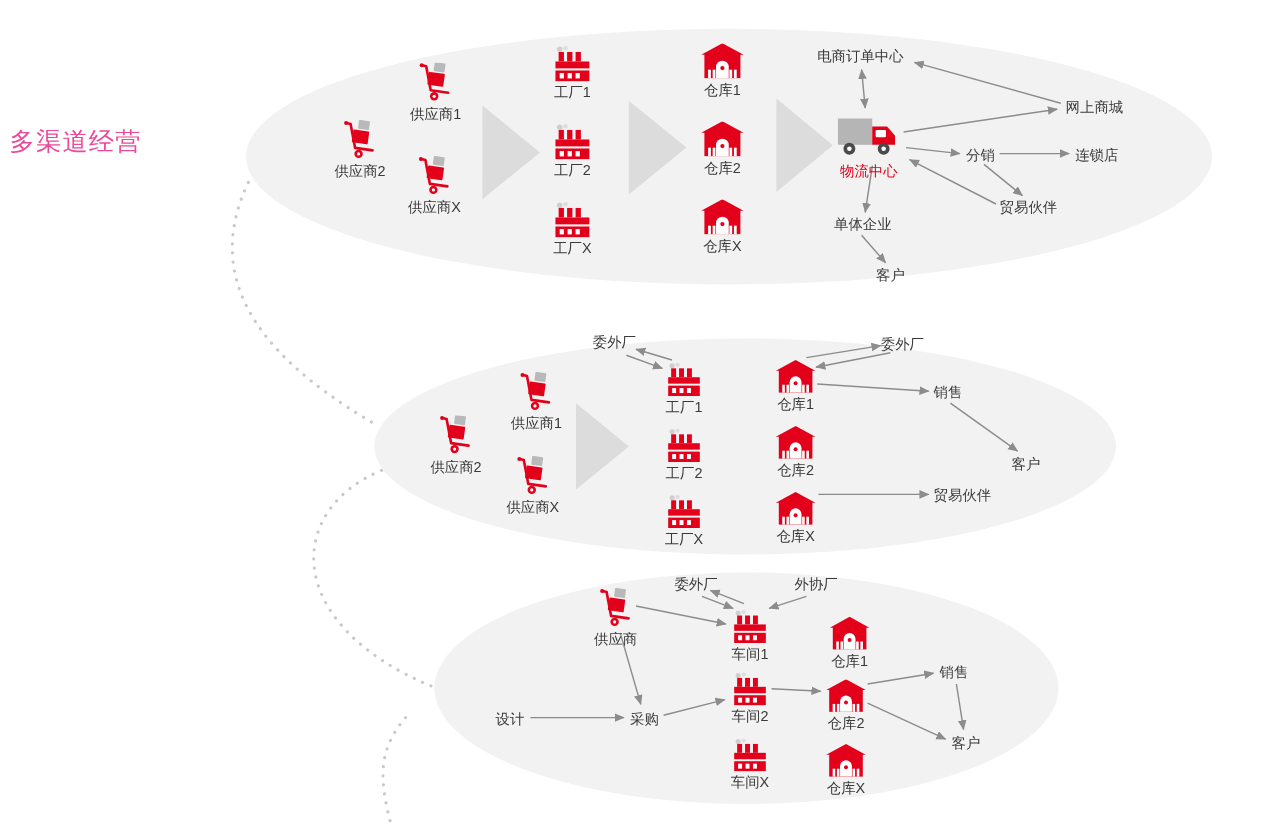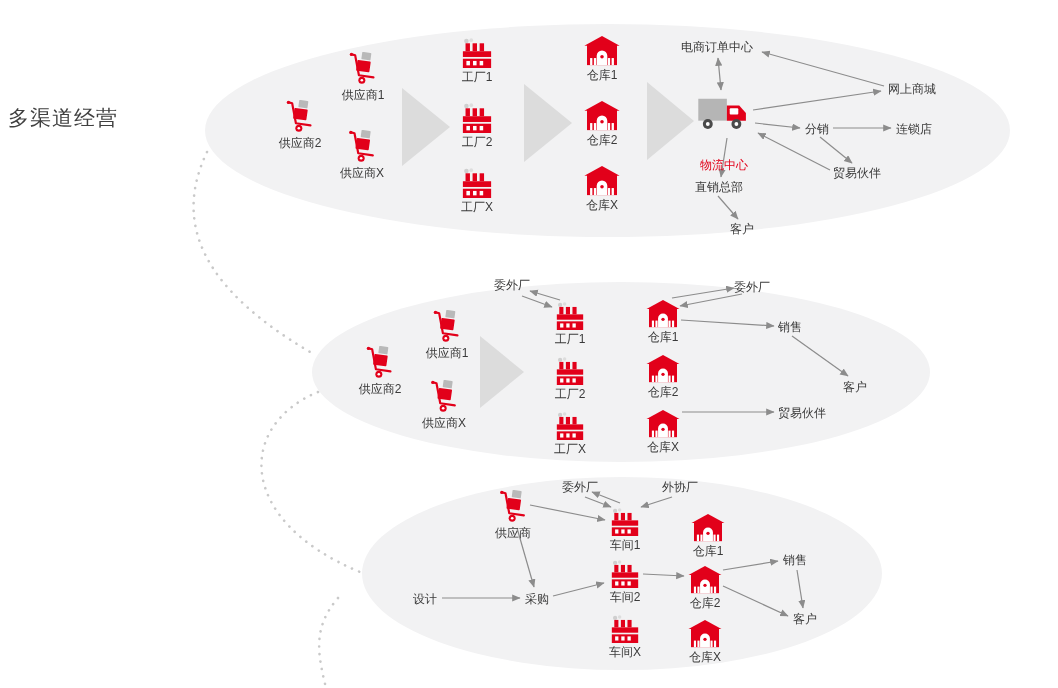--- a/index.html
+++ b/index.html
@@ -1,38 +1,38 @@
 <!DOCTYPE html>
 <html style="--accent-red: #e2001a; --arrow-gray: #8c8c8c; --ellipse-bg: #f2f2f3; --chevron-gray: #dcdcdc; --dotted-gray: #c9c9c9; --text-dark: #3a3a3a;"><head>
 <meta charset="utf-8">
 <style>
   html,body{margin:0;padding:0;background:#fff;}
   .canvas{
     position:relative;width:1058px;height:688px;background:#fff;overflow:hidden;
     font-family:"Liberation Sans","DejaVu Sans",sans-serif;
   }
   .row-title{
-    position:absolute;z-index:4;font-size:21px;font-weight:500;color:#404040;
+    position:absolute;z-index:4;font-size:21px;font-weight:500;color:#ec4899;
     letter-spacing:1px;white-space:nowrap;
   }
   .ellipse{
     position:absolute;z-index:1;border-radius:50%;
     background:var(--ellipse-bg,#f2f2f3);
   }
   .overlay{position:absolute;left:0;top:0;z-index:2;pointer-events:none;}
   .node{
     position:absolute;z-index:3;transform:translateX(-50%);
     display:flex;flex-direction:column;align-items:center;gap:2px;
   }
   .node .ic{display:block;}
   .lbl{
     font-size:12px;line-height:14px;color:var(--text-dark,#3a3a3a);
     white-space:nowrap;text-align:left;
   }
-  .lbl.red{color:var(--accent-red,#e2001a);margin-top:22px;}
+  .lbl.red{color:var(--accent-red,#e2001a);}
 </style>
 </head>
 <body>
 
 <svg width="0" height="0" style="position:absolute" aria-hidden="true">
   <defs>
     <symbol id="sym-supplier" viewBox="0 0 36 40">
       <rect x="17" y="0" width="11" height="9" rx="1" style="fill:#b9b9b9" transform="rotate(8 22 4)"></rect>
       <rect x="11" y="10" width="16" height="13" rx="1" style="fill:var(--accent-red,#e2001a)" transform="rotate(8 19 16)"></rect>
       <path d="M5 2.5 L9 3.5 L13.5 27.5 L31 30" style="stroke:var(--accent-red,#e2001a);fill:none" stroke-width="2.6" stroke-linecap="round" stroke-linejoin="round"></path>
@@ -208,21 +208,21 @@
   <div class="node" style="left:817px;top:122px">
     <span class="lbl">分销</span>
   </div>
   <div class="node" style="left:914px;top:122px">
     <span class="lbl">连锁店</span>
   </div>
   <div class="node" style="left:857px;top:166px">
     <span class="lbl">贸易伙伴</span>
   </div>
   <div class="node" style="left:719px;top:180px">
-    <span class="lbl">直销总部</span>
+    <span class="lbl">单体企业</span>
   </div>
   <div class="node" style="left:742px;top:222px">
     <span class="lbl">客户</span>
   </div>
 
   <div class="node" style="left:447px;top:310px">
     <svg class="ic" width="30" height="34">
         <use href="#sym-supplier"></use>
       </svg>
     <span class="lbl">供应商1</span>

